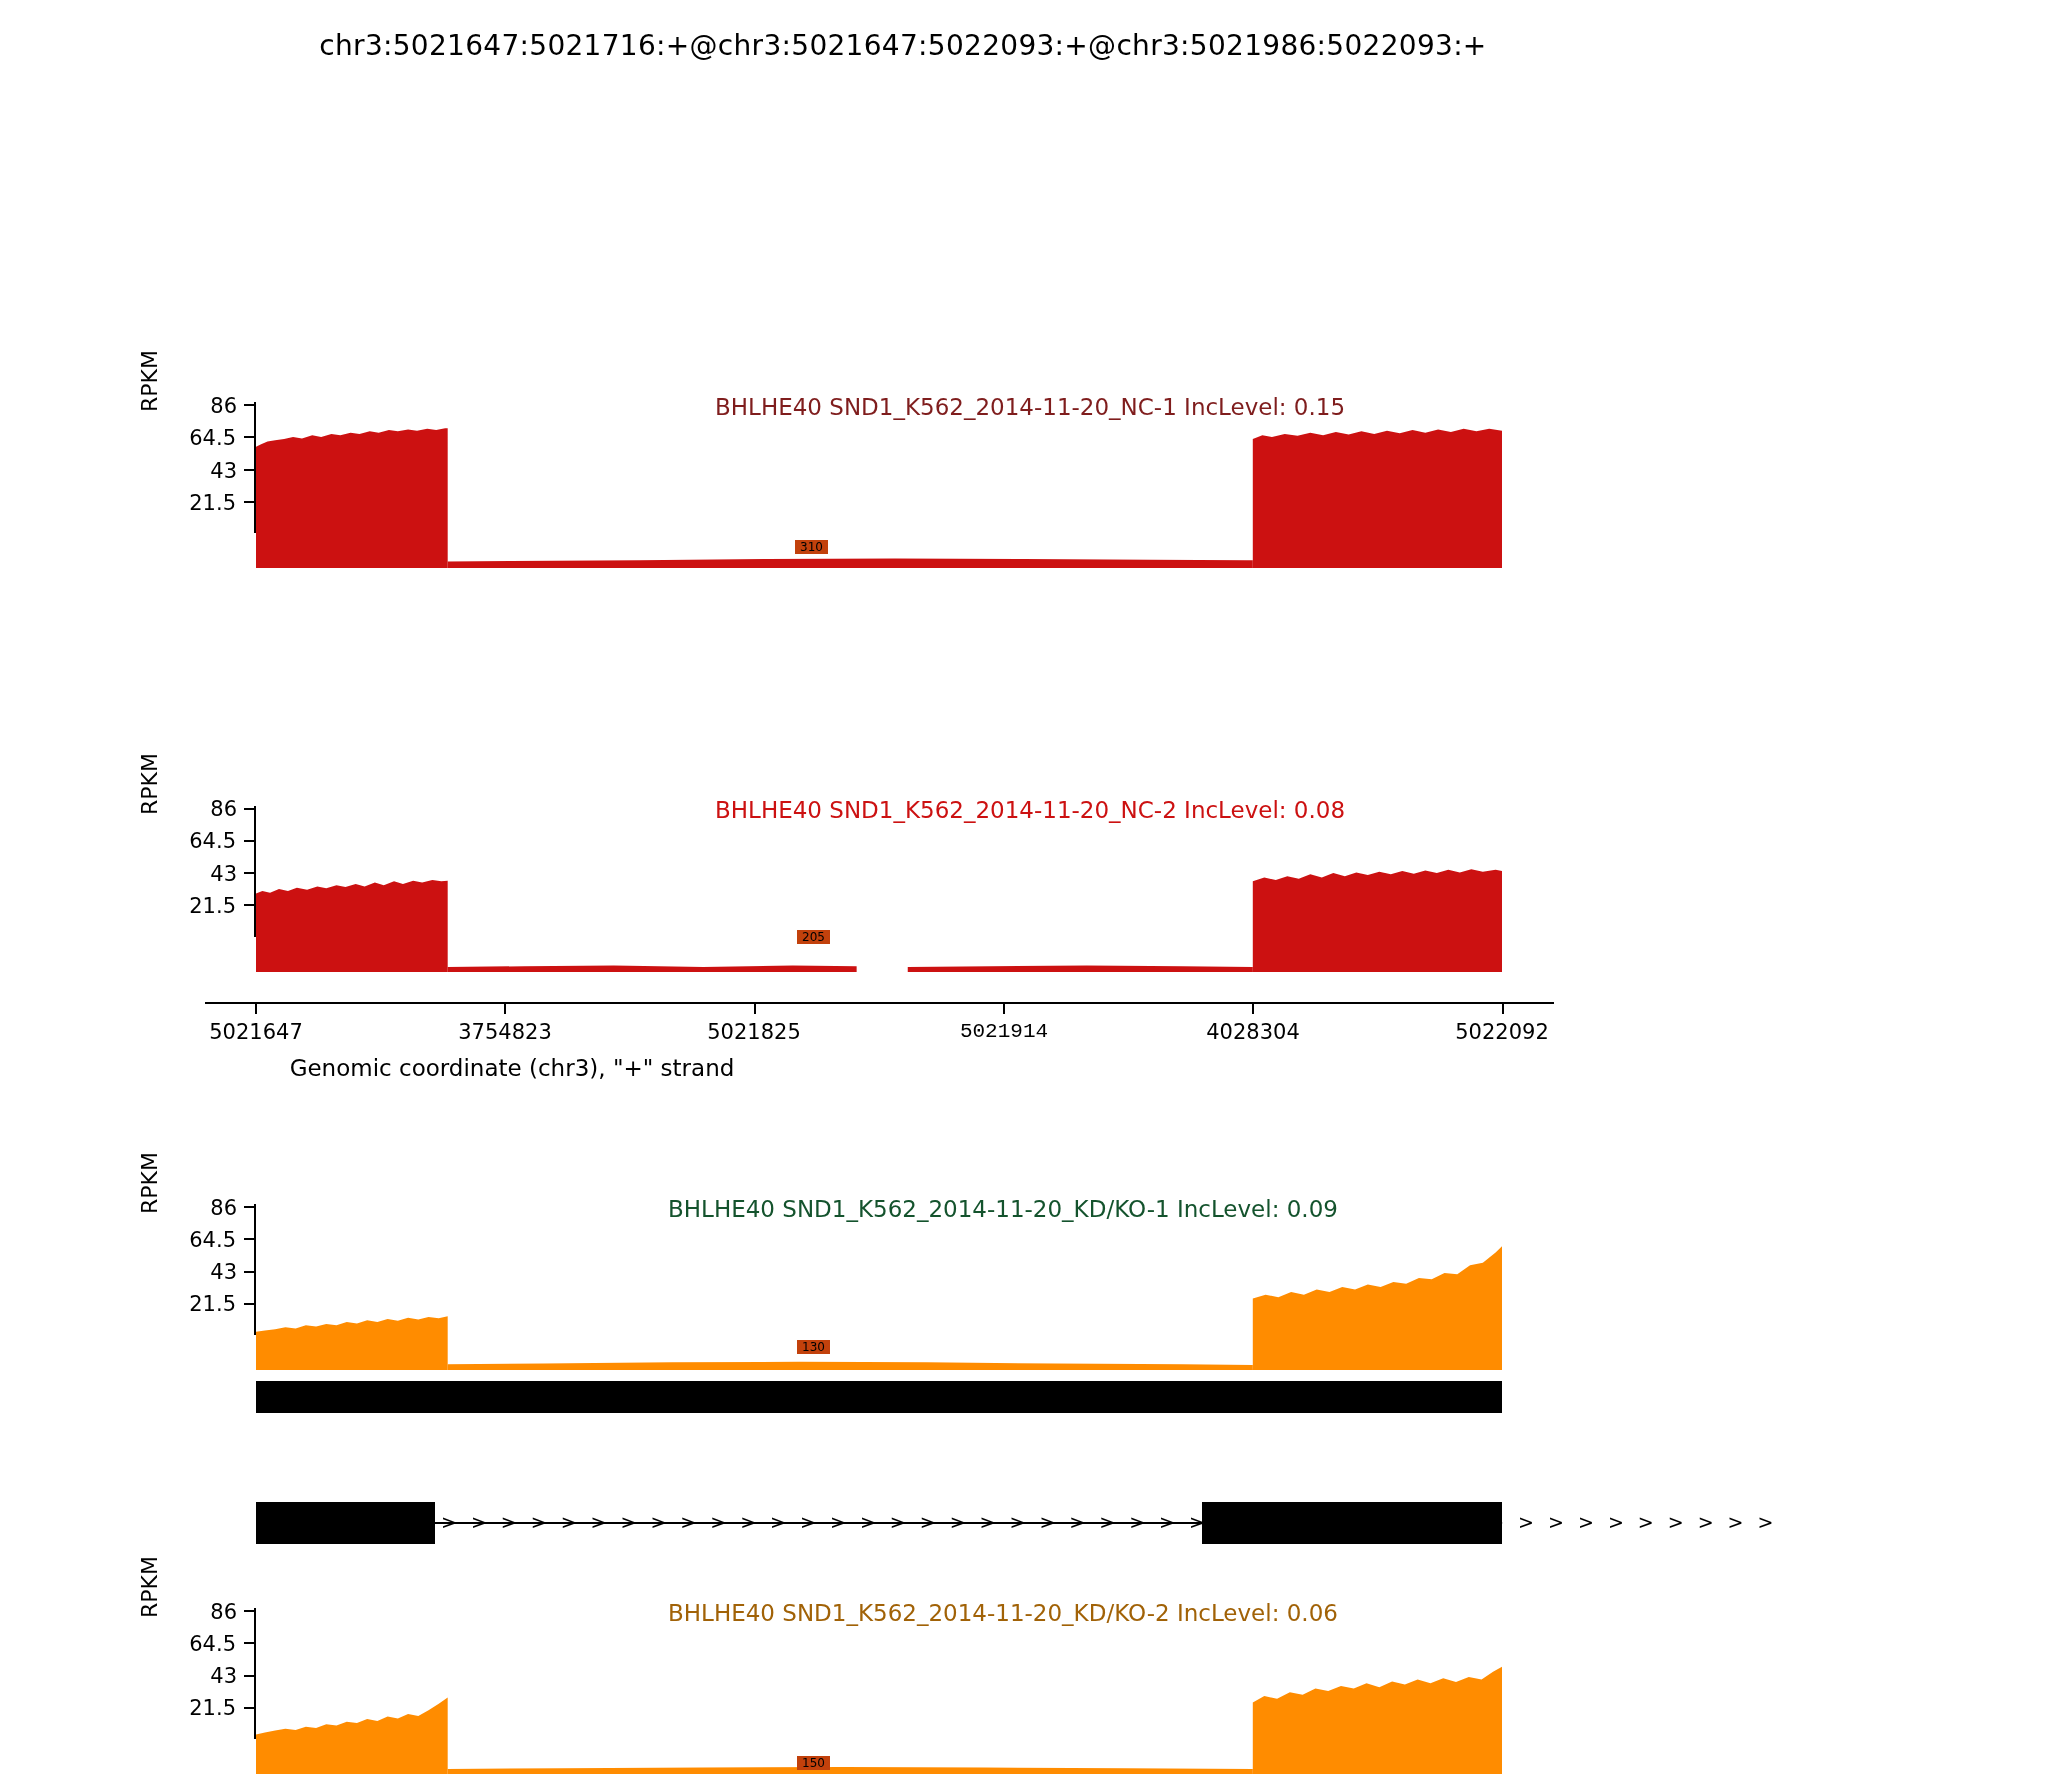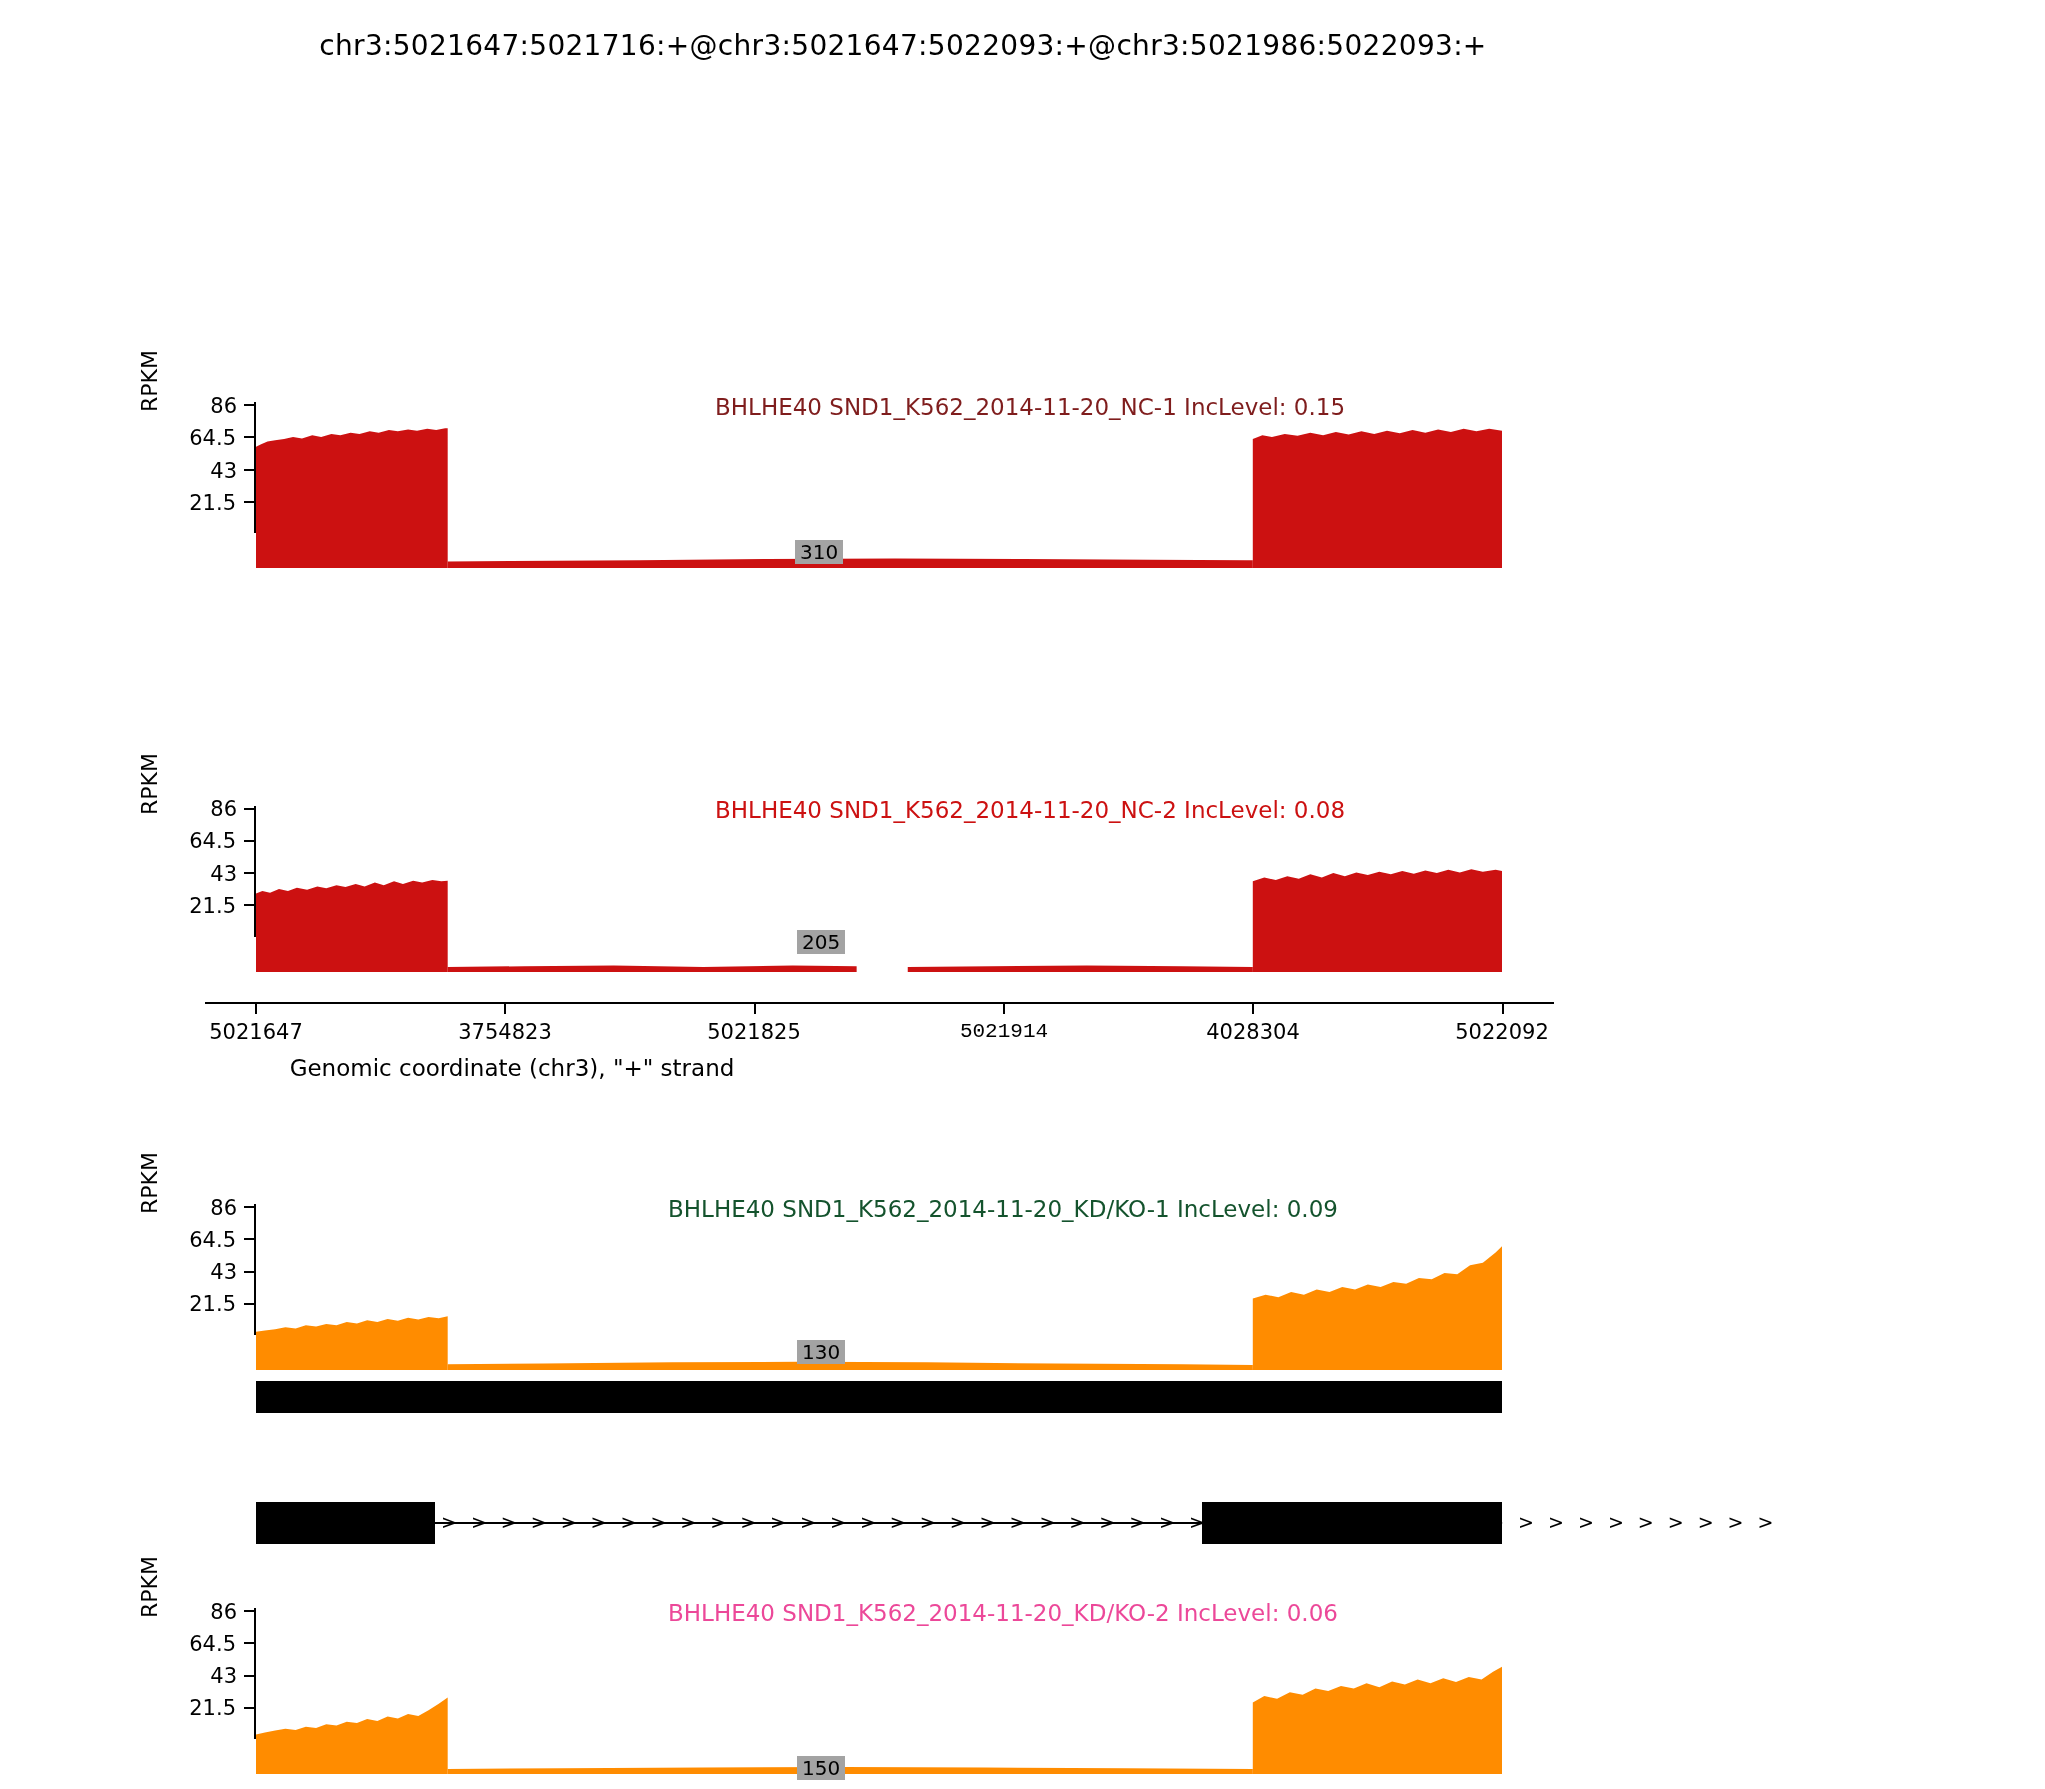--- a/index.html
+++ b/index.html
@@ -54,22 +54,22 @@
     transform-origin: left top;
     white-space: nowrap;
   }
   .sample-label {
     position: absolute;
     font-size: 23px;
     white-space: nowrap;
   }
   .junction-num {
     position: absolute;
-    font-size: 20px;
-    background: #a3a3a3;
+    font-size: 12px;
+    background: #c2410c;
     padding: 0 5.1px;
     white-space: nowrap;
   }
   #xaxis {
     position: absolute;
     left: 205px;
     top: 1002px;
     width: 1349px;
     height: 1.9px;
     background: #000;
@@ -188,21 +188,21 @@
   <div class="axis-line-v" style="top:804px;height:131px;"></div>
   <div class="ytick-mark" style="top:806px;"></div>
   <div class="ytick-mark" style="top:838px;"></div>
   <div class="ytick-mark" style="top:871px;"></div>
   <div class="ytick-mark" style="top:903px;"></div>
   <div style="position:absolute;top:796px;left:192px;width:45px;text-align:right;font-size:21px;">86</div>
   <div style="position:absolute;top:828px;left:166px;width:70px;text-align:right;font-size:21px;">64.5</div>
   <div style="position:absolute;top:860px;left:192px;width:45px;text-align:right;font-size:21px;">43</div>
   <div style="position:absolute;top:892px;left:166px;width:70px;text-align:right;font-size:21px;">21.5</div>
   <div class="rpkm-label" style="top:814px;left:137px;">RPKM</div>
-  <div class="sample-label" style="top:796px;left:668px;color:#ec4899;">BHLHE40 SND1_K562_2014-11-20_KD/KO-2 IncLevel: 0.06</div>
+  <div class="sample-label" style="top:796px;left:668px;color:#a16207;">BHLHE40 SND1_K562_2014-11-20_KD/KO-2 IncLevel: 0.06</div>
   <svg class="plot-area" style="top:804px;height:166px;" width="1246" height="166" viewBox="0 0 1950 260" preserveAspectRatio="none">
     <path d="M0,260 L0,198 L14,195 L30,192 L46,189 L62,191 L78,186 L94,188 L110,182 L126,184 L142,178 L158,180 L174,174 L190,177 L206,170 L222,173 L238,166 L254,169 L270,160 L286,150 L300,140 L300,260 Z" fill="#ff8c00"></path>
     <path d="M300,260 L300,252 L480,251 L700,250 L920,249 L1140,250 L1360,251 L1560,252 L1560,260 Z" fill="#ff8c00"></path>
     <path d="M1560,260 L1560,148 L1578,138 L1598,142 L1618,132 L1638,136 L1658,126 L1678,130 L1698,122 L1718,126 L1738,118 L1758,124 L1778,115 L1798,120 L1818,112 L1838,118 L1858,110 L1878,116 L1898,108 L1918,112 L1936,100 L1950,92 L1950,260 Z" fill="#ff8c00"></path>
     <path d="M300,262 C 600,340 1260,340 1560,262" stroke="#ff8c00" stroke-width="9" fill="none"></path>
   </svg>
   <div class="junction-num" style="top:952px;left:797px;">150</div>
 </div>
 
 <div id="xaxis"></div>

